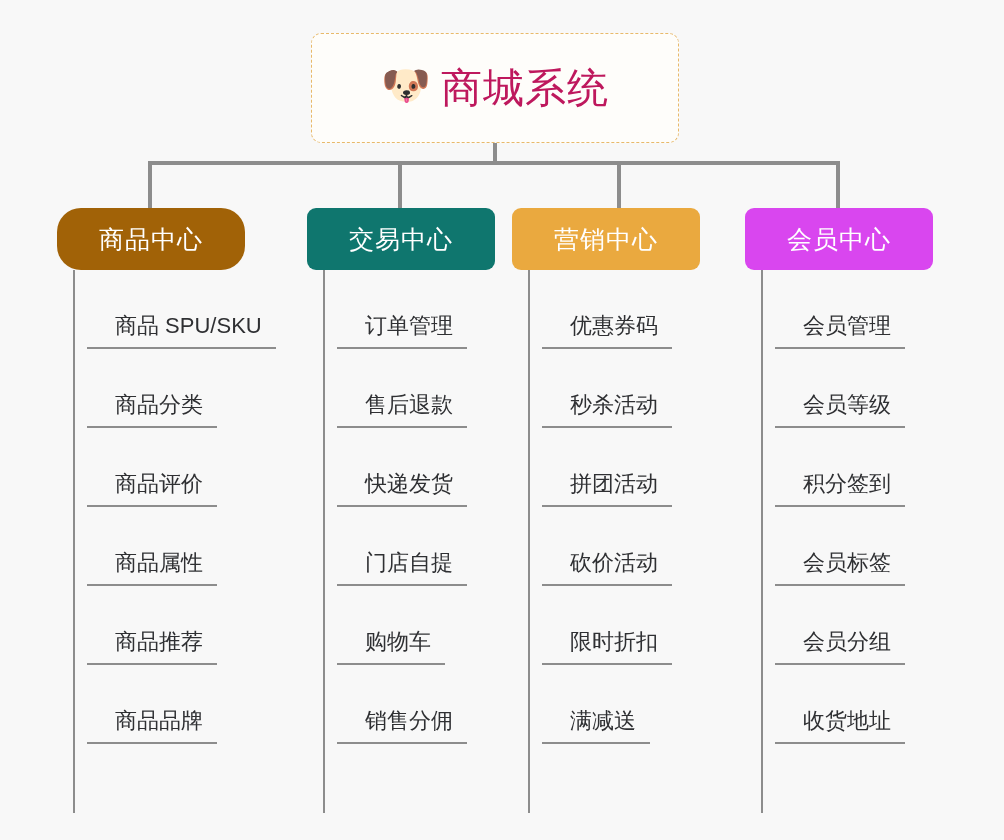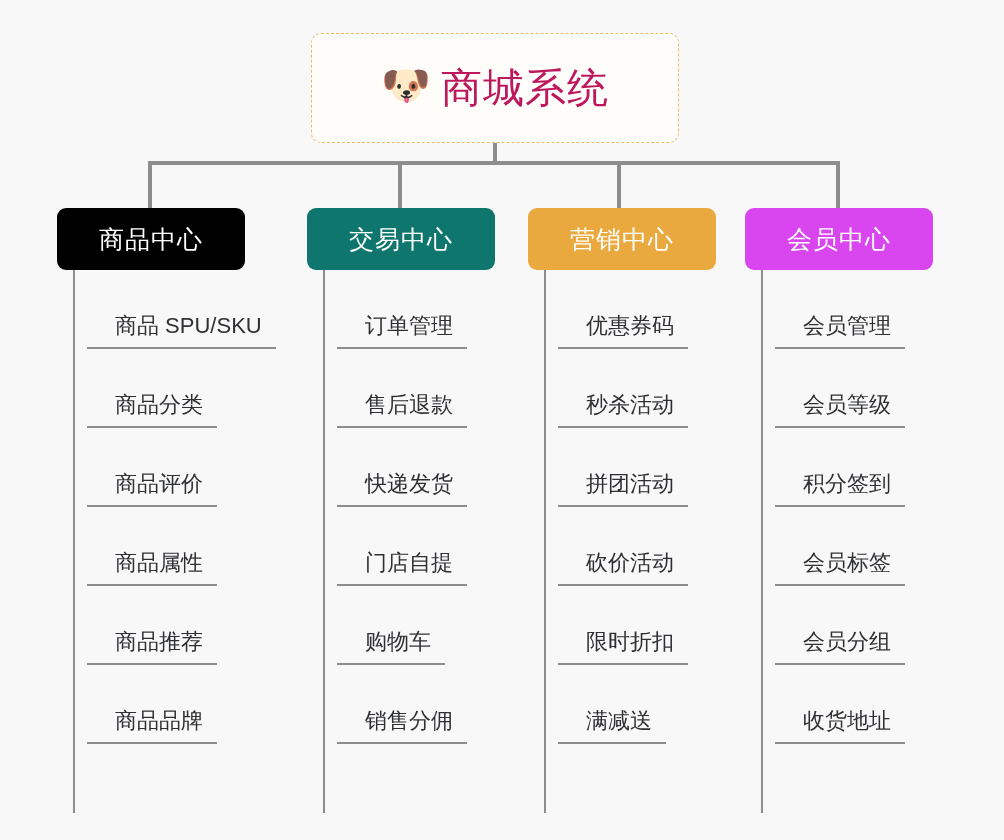--- a/index.html
+++ b/index.html
@@ -143,21 +143,21 @@
 
   <div id="drops">
       <div class="conn conn-drop" style="left: 148px; background: rgb(141, 141, 141);"></div>
       <div class="conn conn-drop" style="left: 398px; background: rgb(141, 141, 141);"></div>
       <div class="conn conn-drop" style="left: 617px; background: rgb(141, 141, 141);"></div>
       <div class="conn conn-drop" style="left: 836px; background: rgb(141, 141, 141);"></div>
     </div>
 
   <div id="columns">
       <div class="column" style="left: 57px;">
-        <div class="col-header" style="background: #000000;">商品中心</div>
+        <div class="col-header" style="background: #a16207; border-radius: 24px;">商品中心</div>
         <div class="col-body">
           <div class="col-trunk" style="background: rgb(141, 141, 141);"></div>
           <ul class="leaf-list">
             <li class="leaf-item">
               <span class="leaf-label">商品 SPU/SKU</span>
             </li>
             <li class="leaf-item">
               <span class="leaf-label">商品分类</span>
             </li>
             <li class="leaf-item">
@@ -194,21 +194,21 @@
             </li>
             <li class="leaf-item">
               <span class="leaf-label">购物车</span>
             </li>
             <li class="leaf-item">
               <span class="leaf-label">销售分佣</span>
             </li>
           </ul>
         </div>
       </div>
-      <div class="column" style="left: 528px;">
+      <div class="column" style="left: 512px;">
         <div class="col-header" style="background: rgb(234, 169, 63);">营销中心</div>
         <div class="col-body">
           <div class="col-trunk" style="background: rgb(141, 141, 141);"></div>
           <ul class="leaf-list">
             <li class="leaf-item">
               <span class="leaf-label">优惠券码</span>
             </li>
             <li class="leaf-item">
               <span class="leaf-label">秒杀活动</span>
             </li>

